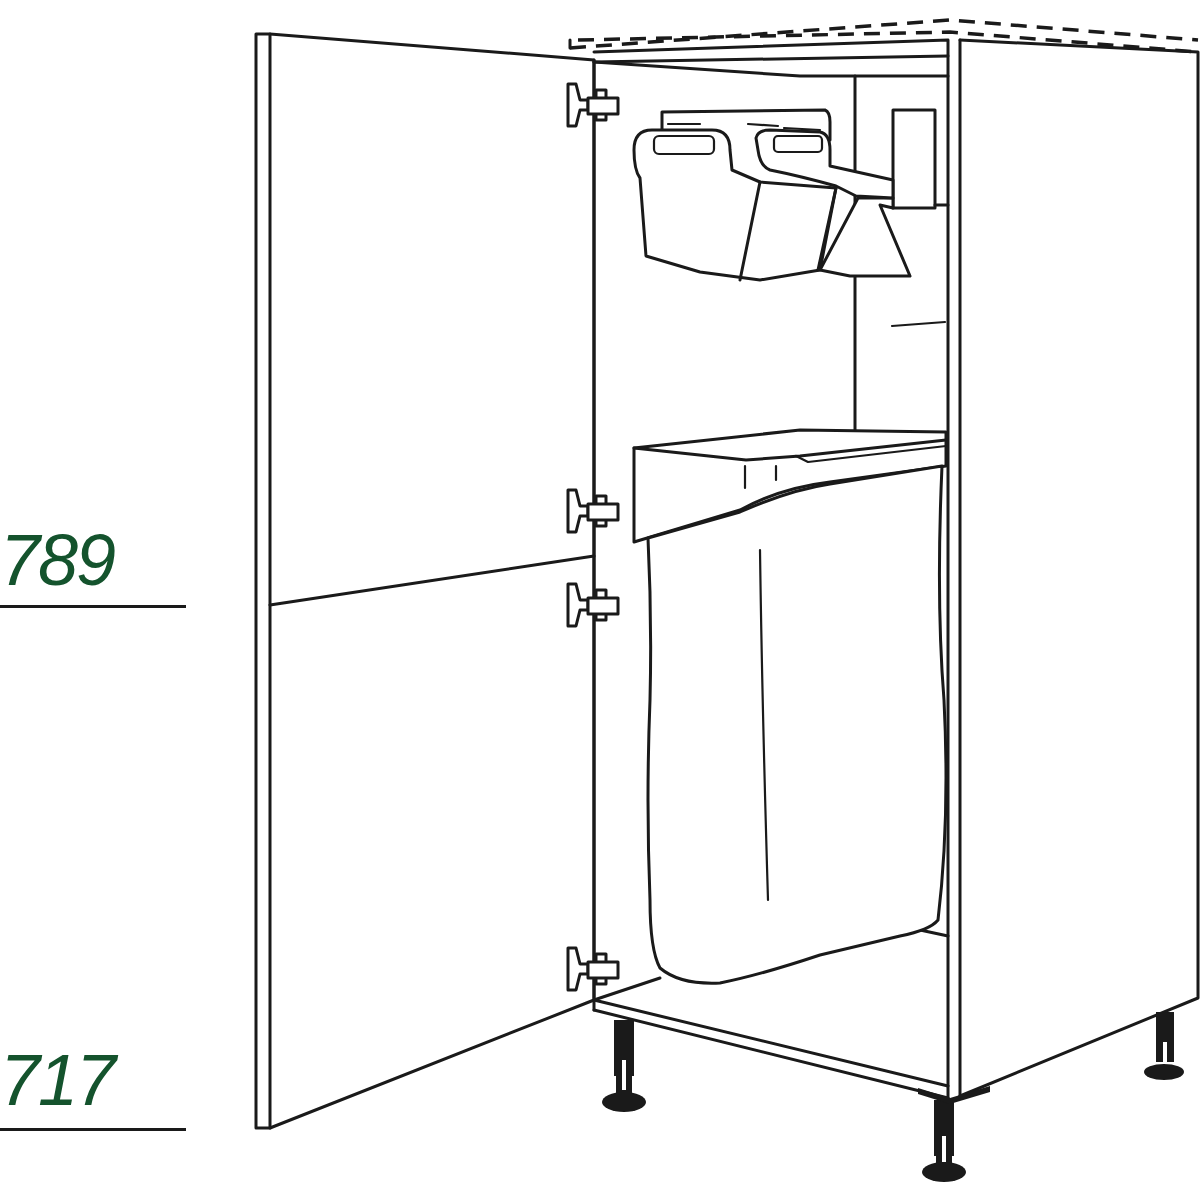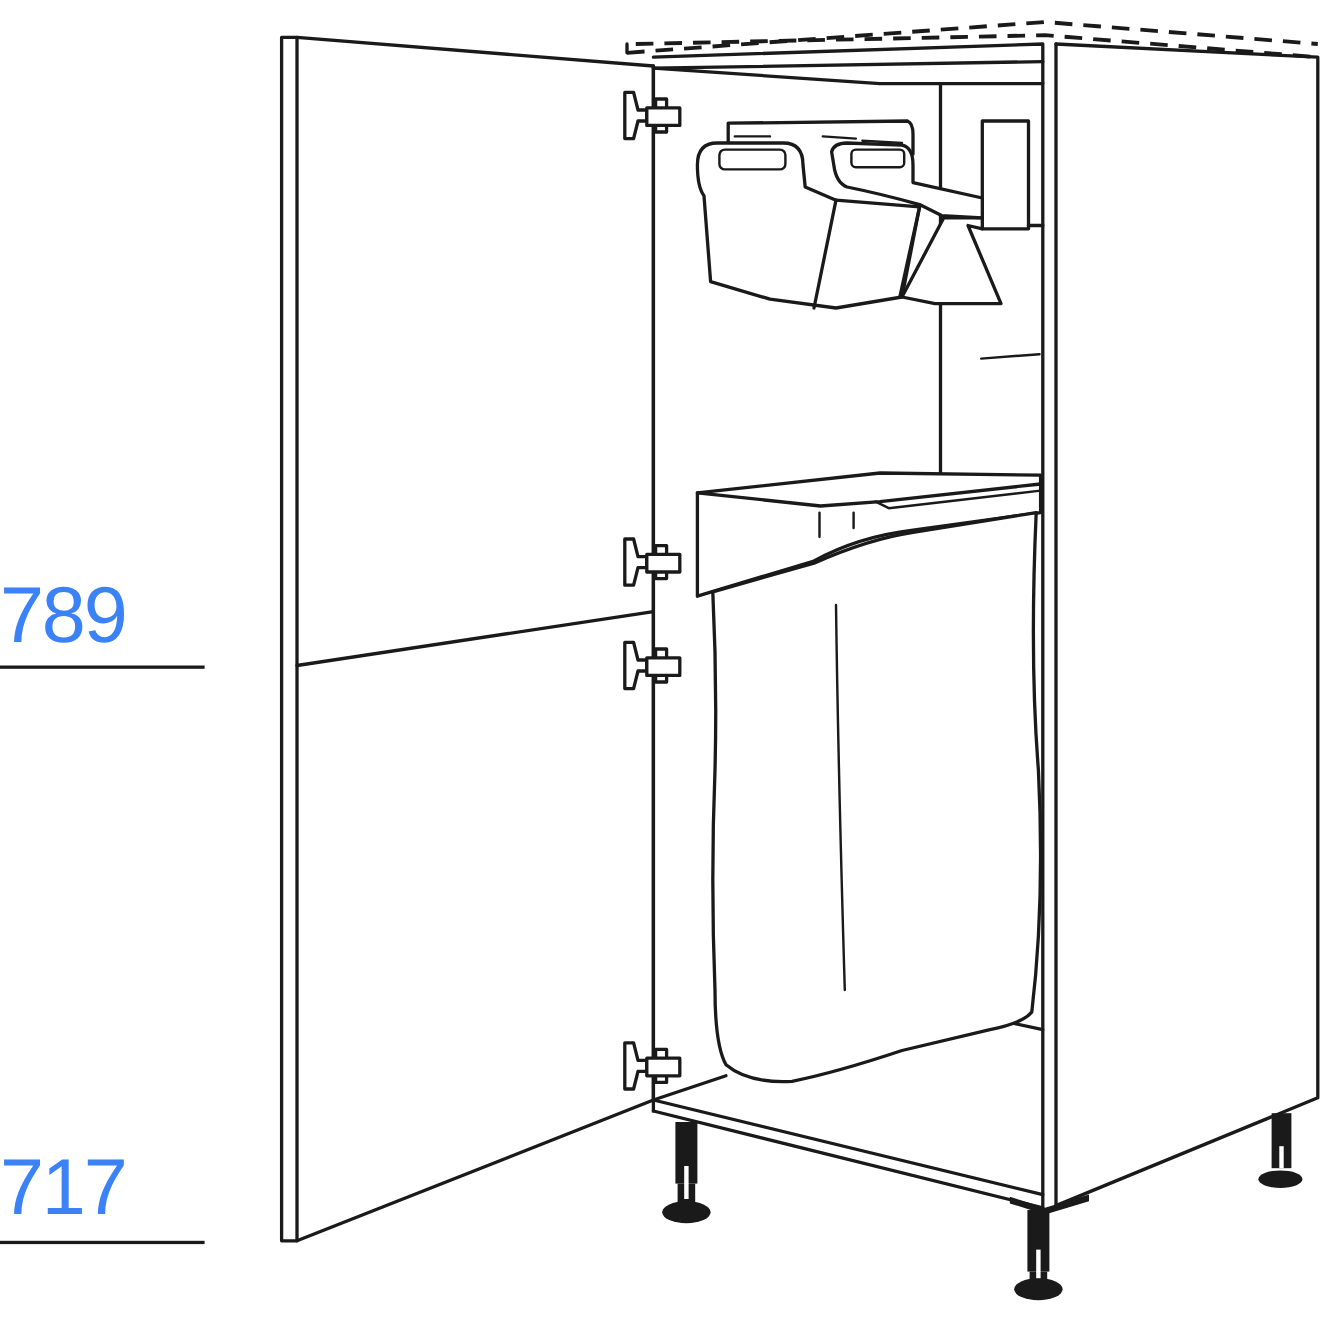--- a/index.html
+++ b/index.html
@@ -1,17 +1,17 @@
 <!DOCTYPE html>
 <html><head>
   <meta charset="utf-8">
   <style>
     html,body{margin:0;padding:0;background:#fff;}
     body{width:1200px;height:1200px;position:relative;overflow:hidden;font-family:"Liberation Sans",sans-serif;}
-    .dim{position:absolute;left:0;font-size:72px;color:#3b82f6;line-height:1;letter-spacing:-2px;}
+    .dim{position:absolute;left:0;font-size:72px;color:#14532d;line-height:1;letter-spacing:-2px;font-style:italic;}
     .dim-line{position:absolute;left:0;width:186px;height:3px;background:#1a1a1a;}
     svg{position:absolute;left:0;top:0;}
     .s{fill:none;stroke:#1a1a1a;stroke-width:3;stroke-linejoin:round;stroke-linecap:round;}
     .t{fill:none;stroke:#1a1a1a;stroke-width:2.2;stroke-linejoin:round;stroke-linecap:round;}
     .d{fill:none;stroke:#1a1a1a;stroke-width:3.5;stroke-dasharray:16 10;}
     .f{fill:#1a1a1a;stroke:none;}
     .w{fill:#fff;stroke:#1a1a1a;stroke-width:3;stroke-linejoin:round;}
   </style>
 </head>
 <body>

